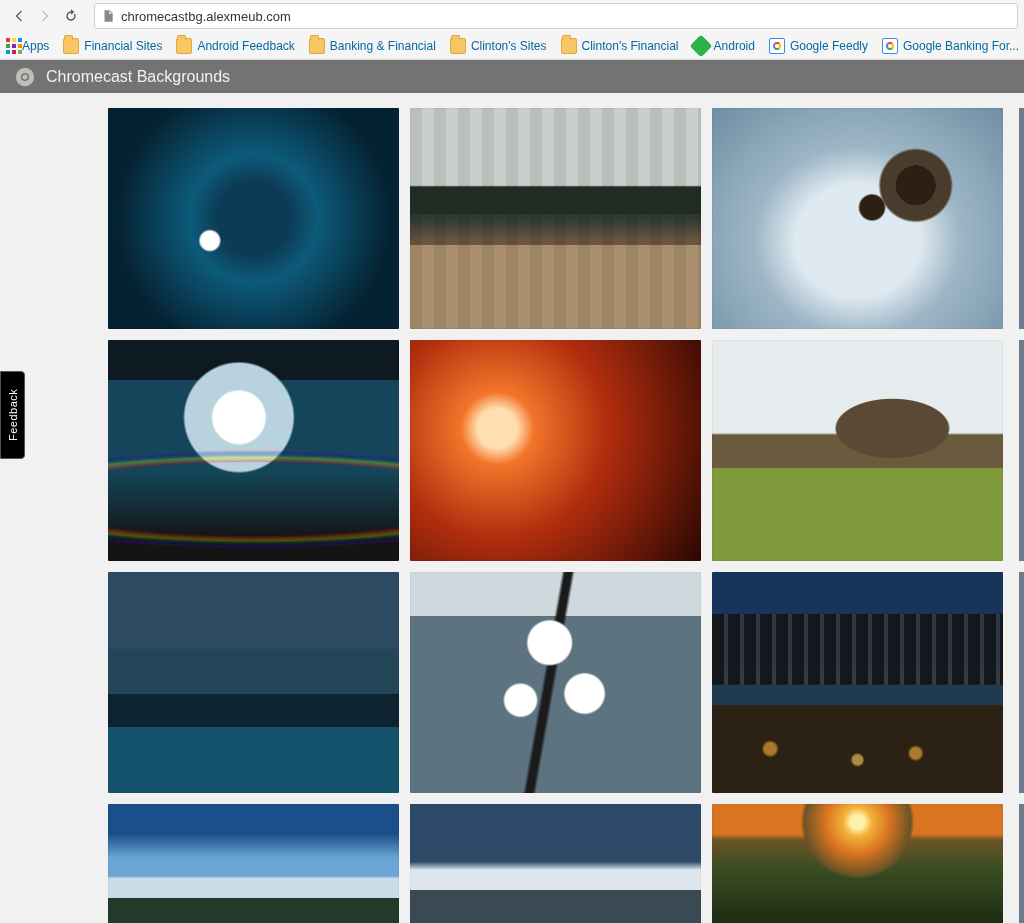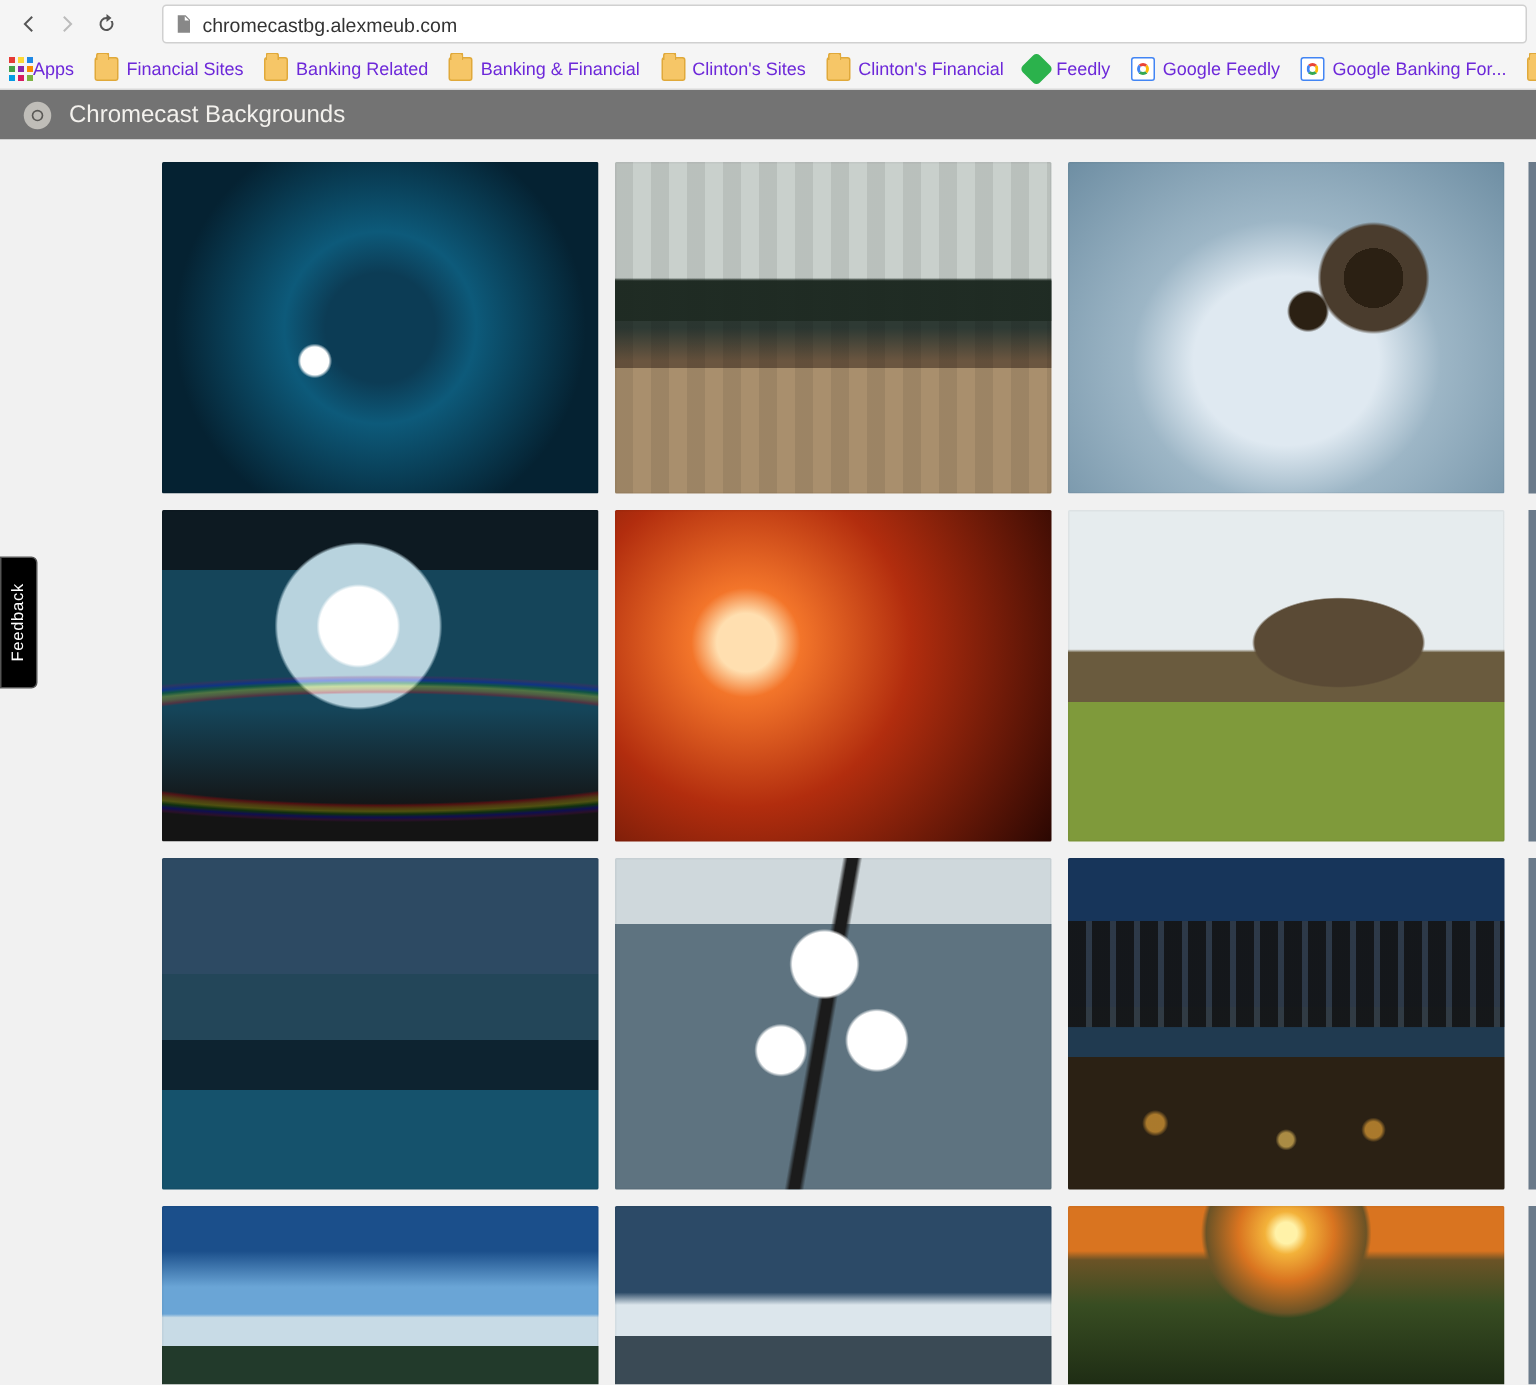--- a/index.html
+++ b/index.html
@@ -3,26 +3,26 @@
 <meta charset="utf-8">
 <style>
   * { box-sizing: border-box; margin: 0; padding: 0; }
   html, body { width: 1024px; height: 923px; font-family: Arial, Helvetica, sans-serif; background:#f1f1f1; overflow:hidden; }
 
   
   .toolbar { height:32px; background:#f5f5f5; display:flex; align-items:center; padding:0 6px; }
   .nav-btn { width:26px; height:26px; display:flex; align-items:center; justify-content:center; color:#555; cursor:pointer; border-radius:3px; }
   .nav-btn.disabled { color:#bbb; cursor:default; }
   .nav-btn svg { width:16px; height:16px; }
-  .omnibox { flex:1; height:26px; margin-left:24px; background:#fff; border:1px solid #d0d0d0; border-radius:3px; display:flex; align-items:center; padding:0 6px; font-size:13px; color:#333; }
+  .omnibox { flex:1; height:26px; margin-left:10px; background:#fff; border:1px solid #d0d0d0; border-radius:3px; display:flex; align-items:center; padding:0 6px; font-size:13px; color:#333; }
   .omnibox .page-icon { width:14px; height:14px; margin-right:6px; color:#888; }
 
   
   .bookmarks { height:28px; background:#f5f5f5; border-bottom:1px solid #d9d9d9; display:flex; align-items:center; padding:0 6px; overflow:hidden; white-space:nowrap; }
-  .bookmark { display:flex; align-items:center; font-size:12px; color:#6d28d9; margin-right:14px; cursor:pointer; }
+  .bookmark { display:flex; align-items:center; font-size:12px; color:#0369a1; margin-right:14px; cursor:pointer; }
   .bookmark .folder-icon, .bookmark .fav-icon { width:16px; height:16px; margin-right:5px; flex:0 0 16px; }
   .folder-icon { background:#F6C667; border:1px solid #e0a93a; border-radius:2px; position:relative; }
   .folder-icon::before { content:""; position:absolute; top:-4px; left:0; width:7px; height:4px; background:#F6C667; border:1px solid #e0a93a; border-bottom:none; border-radius:2px 2px 0 0; }
   .apps-icon { width:16px; height:16px; display:grid; grid-template-columns:repeat(3,4px); grid-template-rows:repeat(3,4px); gap:2px; }
   .apps-icon span:nth-child(1){background:#e53935}.apps-icon span:nth-child(2){background:#fdd835}.apps-icon span:nth-child(3){background:#1e88e5}
   .apps-icon span:nth-child(4){background:#43a047}.apps-icon span:nth-child(5){background:#8e24aa}.apps-icon span:nth-child(6){background:#fb8c00}
   .apps-icon span:nth-child(7){background:#039be5}.apps-icon span:nth-child(8){background:#d81b60}.apps-icon span:nth-child(9){background:#7cb342}
   .fav-feedly { background:#2bb24c; border-radius:3px; transform:rotate(45deg); }
   .fav-google { background:#fff; border:1px solid #4285f4; border-radius:2px; position:relative; }
   .fav-google::after{content:"";position:absolute;inset:3px;border:2px solid #4285f4;border-top-color:#ea4335;border-right-color:#fbbc05;border-bottom-color:#34a853;border-radius:50%;}
@@ -106,37 +106,37 @@
         <span></span>
       </div>
     <span>Apps</span>
   </div>
   <div class="bookmark">
       <div class="folder-icon"></div>
       <span>Financial Sites</span>
     </div>
   <div class="bookmark">
       <div class="folder-icon"></div>
-      <span>Banking Related</span>
+      <span>Android Feedback</span>
     </div>
   <div class="bookmark">
       <div class="folder-icon"></div>
       <span>Banking &amp; Financial</span>
     </div>
   <div class="bookmark">
       <div class="folder-icon"></div>
       <span>Clinton's Sites</span>
     </div>
   <div class="bookmark">
       <div class="folder-icon"></div>
       <span>Clinton's Financial</span>
     </div>
   <div class="bookmark">
       <div class="fav-icon fav-feedly"></div>
-      <span>Feedly</span>
+      <span>Android</span>
     </div>
   <div class="bookmark">
       <div class="fav-icon fav-google"></div>
       <span>Google Feedly</span>
     </div>
   <div class="bookmark">
       <div class="fav-icon fav-google"></div>
       <span>Google Banking For...</span>
     </div>
   <div class="bookmark">

